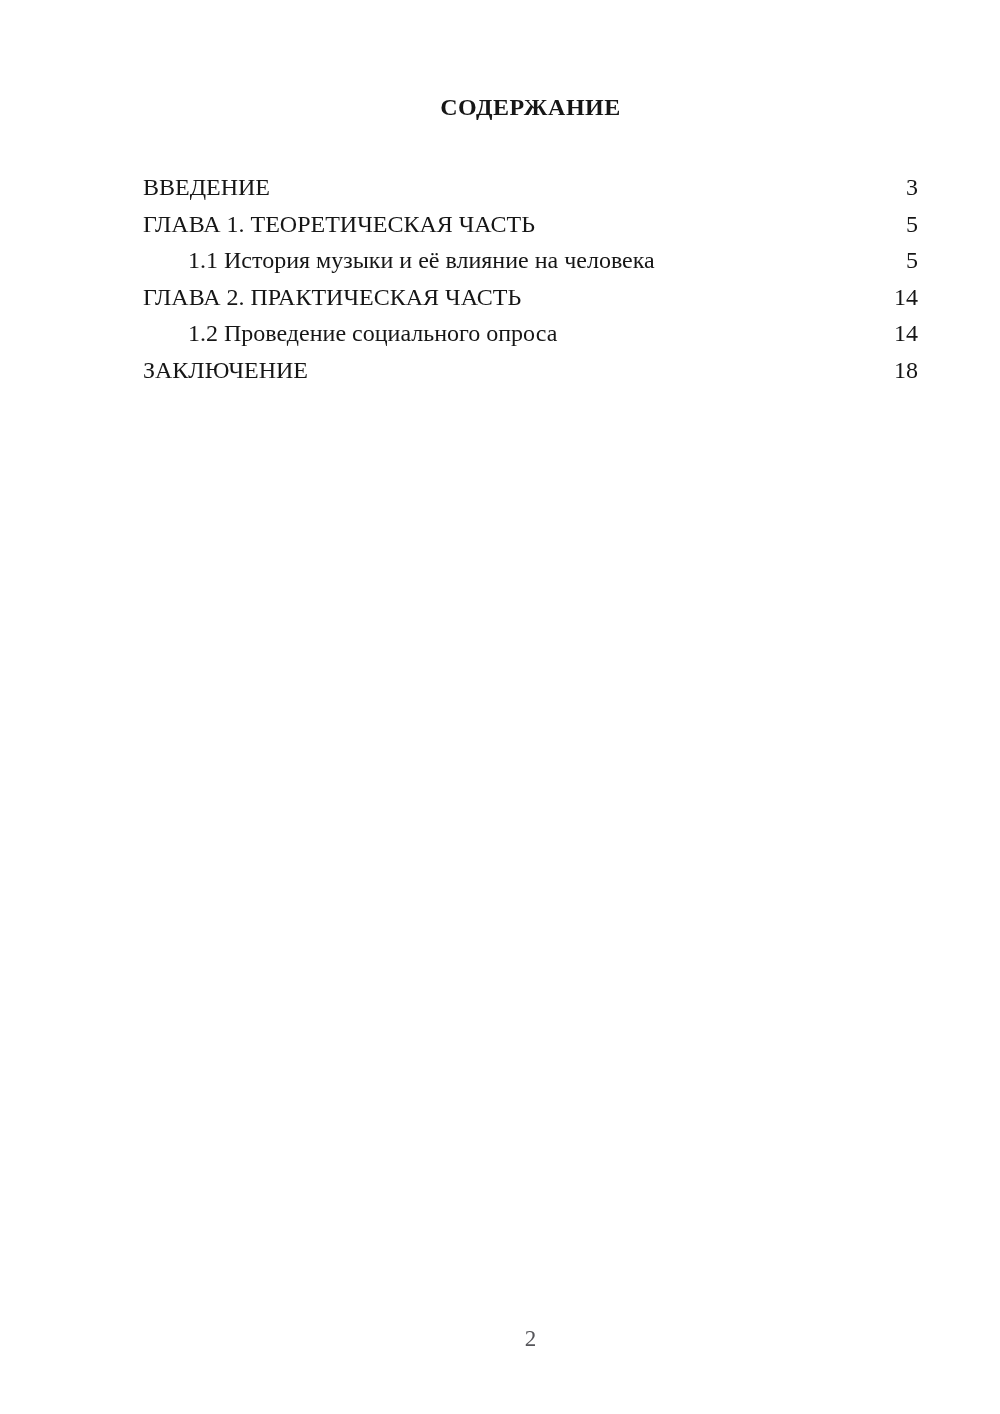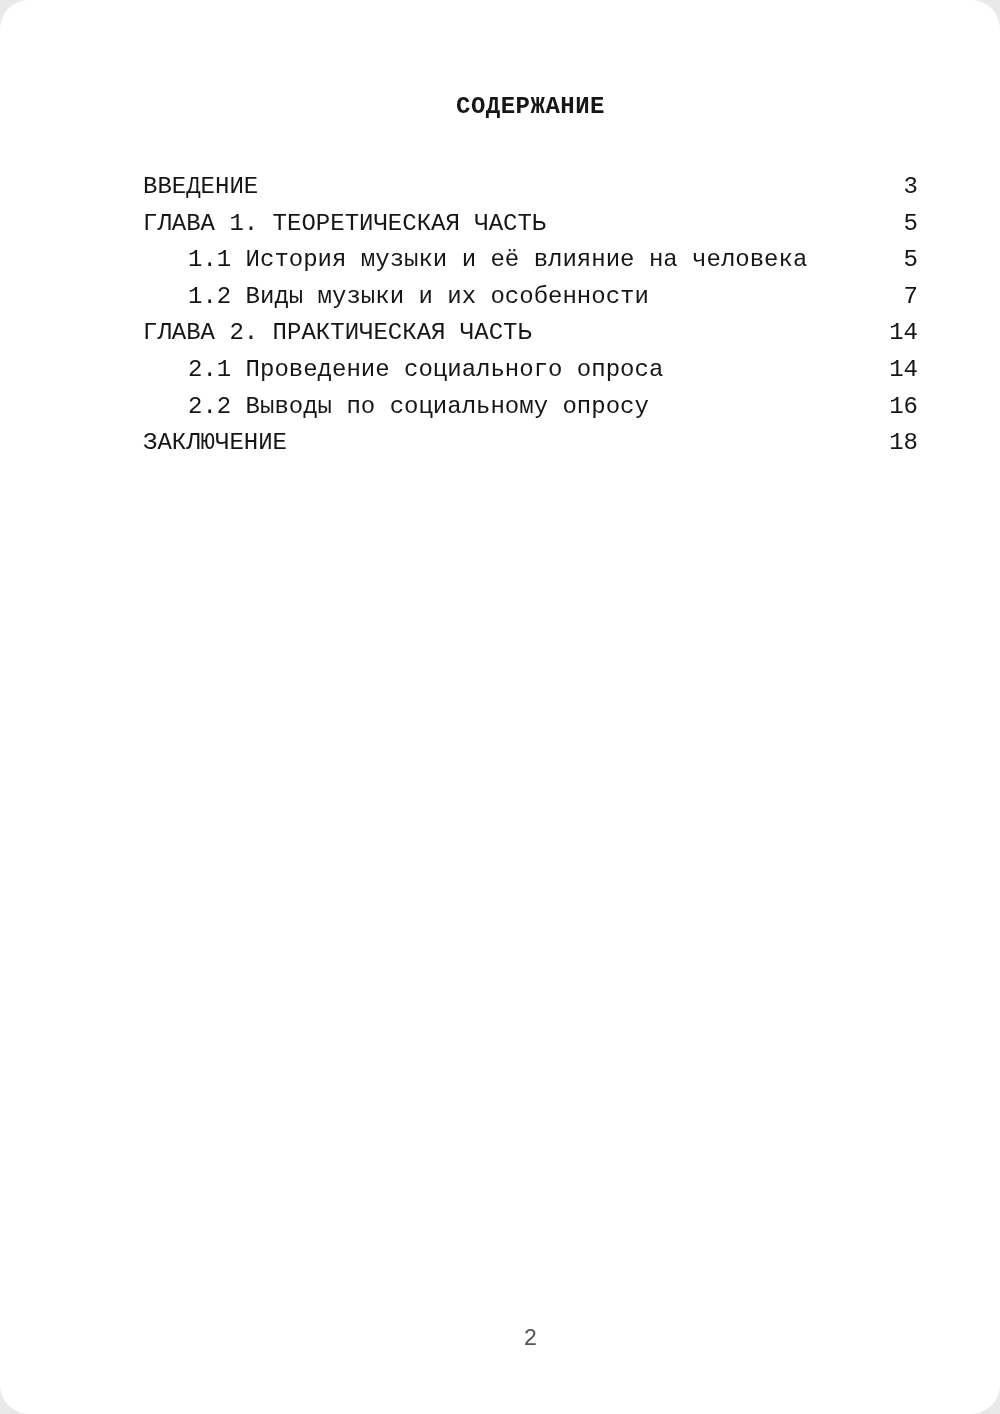--- a/index.html
+++ b/index.html
@@ -3,24 +3,23 @@
 <meta charset="utf-8">
 <style>
   * { margin: 0; padding: 0; box-sizing: border-box; }
   html, body { background: #e9e9e9; }
   .page {
     position: relative;
     width: 1000px;
     height: 1414px;
     margin: 0 auto;
     background: var(--bg, #ffffff);
-    font-family: Liberation Mono, monospace;
+    font-family: Liberation Serif, serif;
     color: var(--text, #161616);
     overflow: hidden;
-    border-radius: 29px;
   }
   .doc-title {
     position: absolute;
     top: 94px;
     left: 143px;
     right: 82px;
     text-align: center;
     font-size: 24px;
     font-weight: bold;
     letter-spacing: 0.5px;
@@ -81,41 +80,33 @@
     <li class="toc-entry level-0">
       <span class="entry-label">ГЛАВА 1. ТЕОРЕТИЧЕСКАЯ ЧАСТЬ</span>
       <span class="entry-page">5</span>
     </li>
 
     <li class="toc-entry level-1">
       <span class="entry-label">1.1 История музыки и её влияние на человека</span>
       <span class="entry-page">5</span>
     </li>
 
-    <li class="toc-entry level-1">
-      <span class="entry-label">1.2 Виды музыки и их особенности</span>
-      <span class="entry-page">7</span>
-    </li>
 
 
 
     <li class="toc-entry level-0">
       <span class="entry-label">ГЛАВА 2. ПРАКТИЧЕСКАЯ ЧАСТЬ</span>
       <span class="entry-page">14</span>
     </li>
 
     <li class="toc-entry level-1">
-      <span class="entry-label">2.1 Проведение социального опроса</span>
+      <span class="entry-label">1.2 Проведение социального опроса</span>
       <span class="entry-page">14</span>
     </li>
 
-    <li class="toc-entry level-1">
-      <span class="entry-label">2.2 Выводы по социальному опросу</span>
-      <span class="entry-page">16</span>
-    </li>
 
     <li class="toc-entry level-0">
       <span class="entry-label">ЗАКЛЮЧЕНИЕ</span>
       <span class="entry-page">18</span>
     </li>
 
   </ul>
 
   <div class="page-footer">2</div>
 

